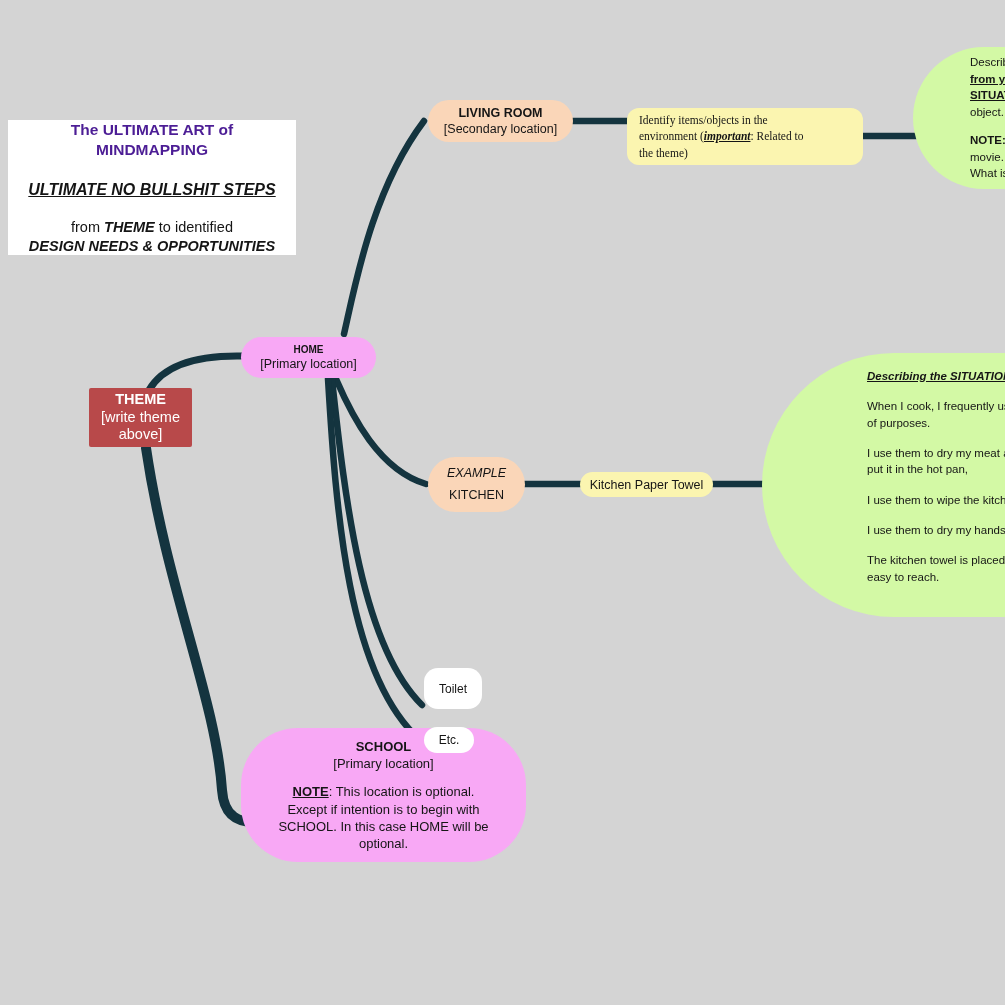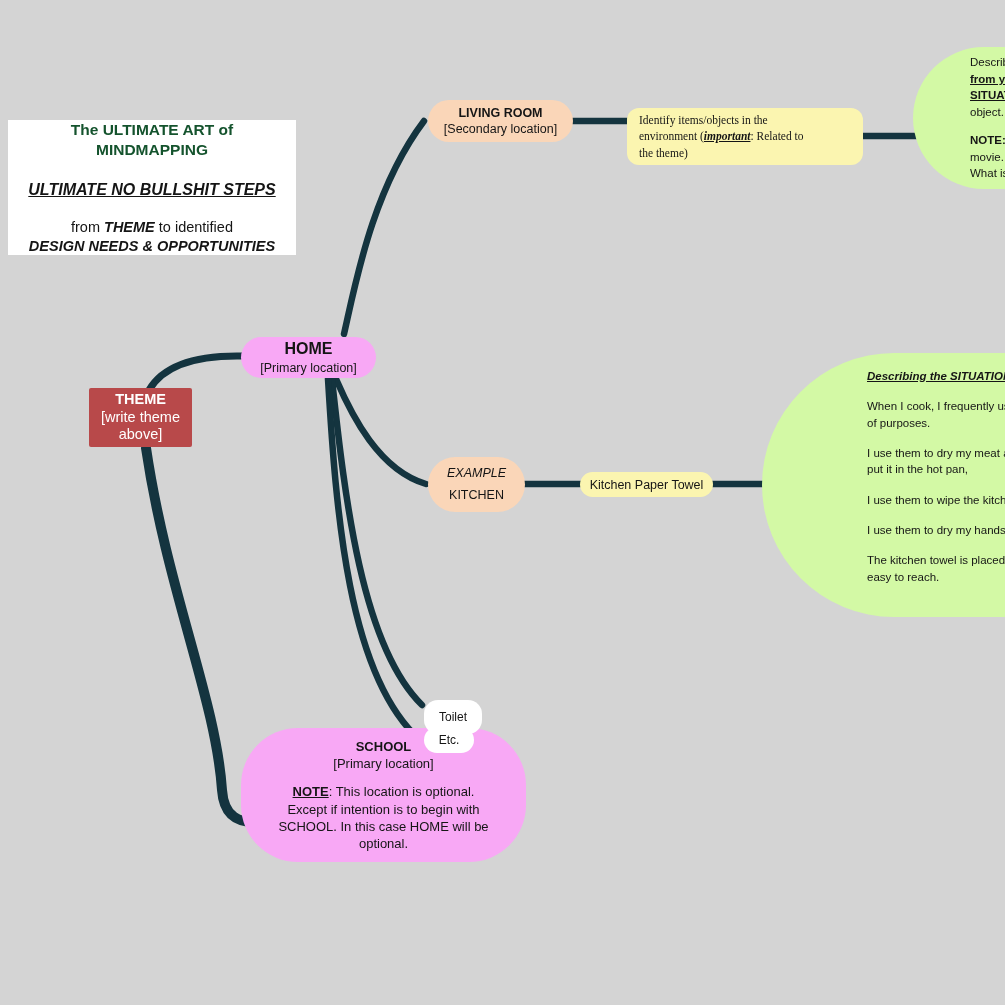--- a/index.html
+++ b/index.html
@@ -39,21 +39,21 @@
     left: 8px; top: 120px;
     width: 288px; height: 135px;
     background: #ffffff;
     justify-content: center;
     padding: 10px 12px;
     line-height: 1.28;
   }
   #title-card .t-line1 {
     font-size: 15.5px;
     font-weight: bold;
-    color: #14532d;
+    color: #4c1d95;
   }
   #title-card .t-line2 {
     font-size: 16px;
     font-weight: bold;
     font-style: italic;
     text-decoration: underline;
     margin-top: 20px;
   }
   #title-card .t-line3 {
     font-size: 14.5px;
@@ -80,21 +80,21 @@
 
   
   #home-node {
     left: 241px; top: 337px;
     width: 135px; height: 41px;
     background: #f8a8f5;
     border-radius: 21px;
     font-size: 12.5px;
     line-height: 1.3;
   }
-  #home-node .hd { font-weight: bold; font-size: 16px; }
+  #home-node .hd { font-weight: bold; font-size: 10px; }
   #home-node .sub { font-size: 12.5px; }
 
   
   #school-node {
     left: 241px; top: 728px;
     width: 285px; height: 134px;
     background: #f8a8f5;
     border-radius: 57px;
     font-size: 13px;
     line-height: 1.32;
@@ -154,21 +154,21 @@
     border-radius: 13px;
     font-size: 12.5px;
   }
 
   
   .node-white {
     background: #ffffff;
     border-radius: 14px;
     font-size: 12px;
   }
-  #toilet-node { left: 424px; top: 700px; width: 58px; height: 34px; }
+  #toilet-node { left: 424px; top: 668px; width: 58px; height: 41px; }
   #etc-node    { left: 424px; top: 727px; width: 50px; height: 26px; }
 
   
   .note-green { background: #d3f9a5; }
   #describe-note {
     left: 913px; top: 47px;
     width: 330px; height: 142px;
     border-radius: 71px / 71px;
     align-items: flex-start;
     text-align: left;

